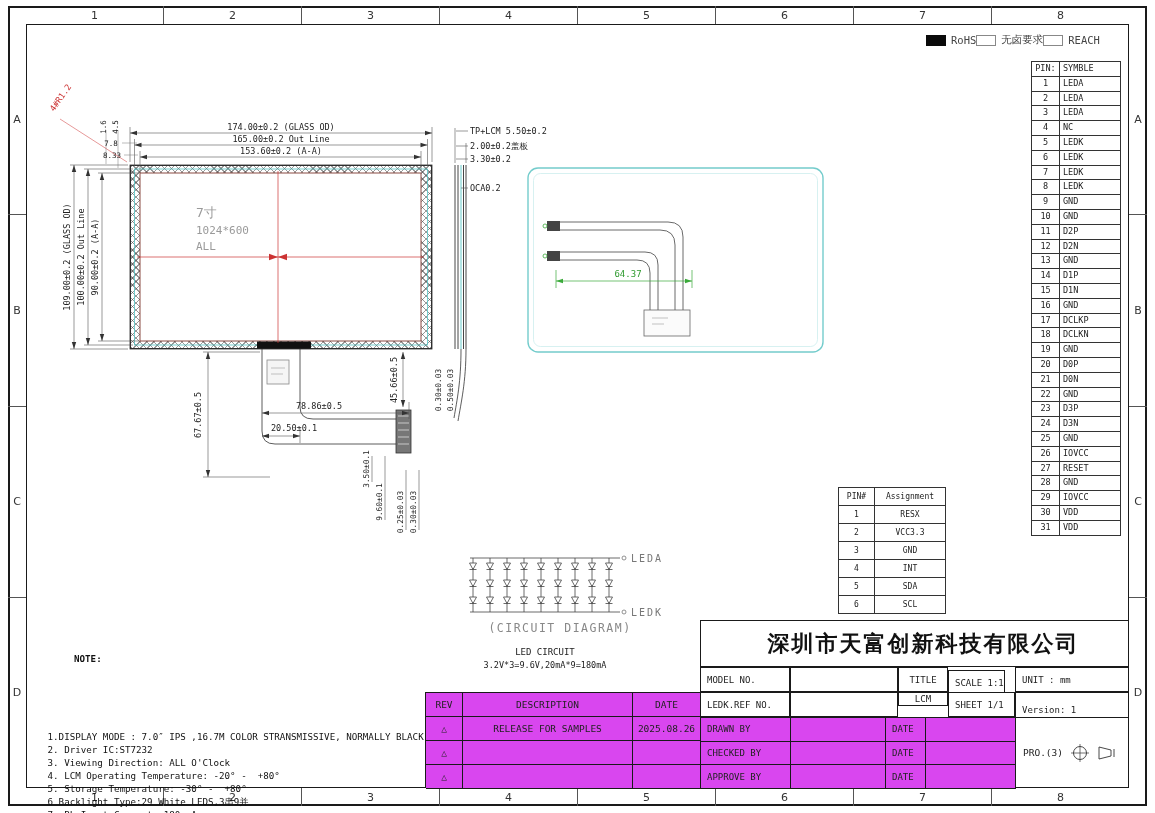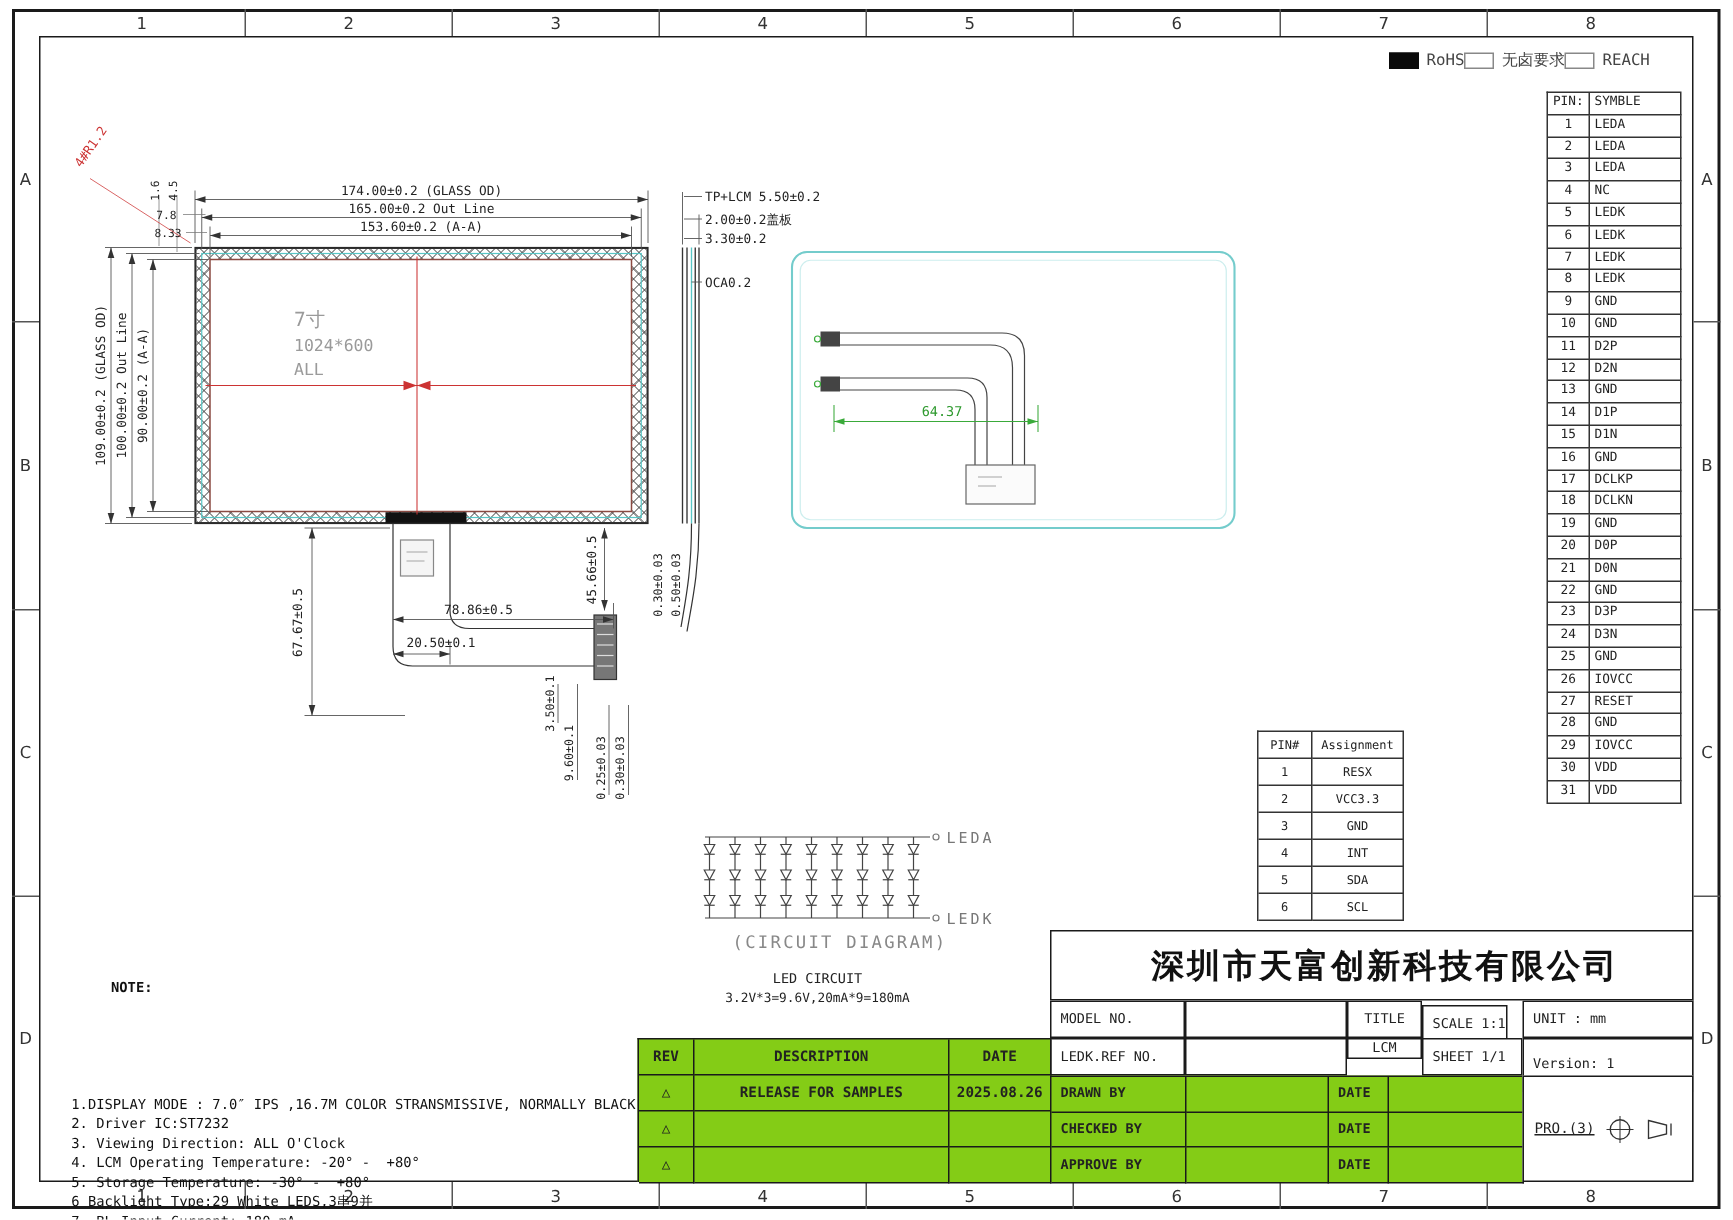--- a/index.html
+++ b/index.html
@@ -39,35 +39,35 @@
   .badge .box { width:20px; height:11px; border:1px solid #888; background:#fff; }
   .badge .box.filled { background:#0a0a0a; border-color:#0a0a0a; }
 
   
   .pin-table { left:1031px; top:61px; width:90px; border-left:1px solid #333; border-top:1px solid #333; font-size:8.5px; background:#fff; }
   .pt-row { display:grid; grid-template-columns:28px 1fr; height:14.8px; line-height:13.6px; }
   .pt-row > div { border-right:1px solid #333; border-bottom:1px solid #333; padding-left:3px; overflow:hidden; white-space:nowrap; }
   .pt-row > div:first-child { text-align:center; padding-left:0; }
 
   
-  .tp-table { left:838px; top:487px; width:98px; border-left:1px solid #333; border-top:1px solid #333; font-size:8px; background:#fff; }
+  .tp-table { left:838px; top:487px; width:108px; border-left:1px solid #333; border-top:1px solid #333; font-size:8px; background:#fff; }
   .tpt-row { display:grid; grid-template-columns:36px 1fr; height:18px; line-height:17px; text-align:center; }
   .tpt-row > div { border-right:1px solid #333; border-bottom:1px solid #333; overflow:hidden; }
 
   
   .notes { left:42px; top:626px; font-size:9.2px; line-height:13px; white-space:pre; color:#111; }
   .notes .note-title { font-weight:bold;margin-left:32px; }
 
   
   .tb { position:absolute; border:1px solid #1a1a1a; font-size:9px; color:#222;
         display:flex; align-items:center; padding:0 6px; overflow:hidden; white-space:nowrap; background:#fff; }
   .tb.center { justify-content:center; padding:0; }
   .tb.company { font-family:"DejaVu Serif","Liberation Serif",serif; font-size:22px; font-weight:700;
         letter-spacing:2px; color:#111; justify-content:center;padding-left:24px; }
-  .rev-table, .signoff-table { position:absolute; border-top:1px solid #1a1a1a; border-left:1px solid #1a1a1a; background:#84cc16;font-weight:bold; }
+  .rev-table, .signoff-table { position:absolute; border-top:1px solid #1a1a1a; border-left:1px solid #1a1a1a; background:#d946ef; }
   .rev-row { display:grid; grid-template-columns:37px 170px 68px; height:24px; }
   .rev-row > div { border-right:1px solid #1a1a1a; border-bottom:1px solid #1a1a1a;
         display:flex; align-items:center; justify-content:center; font-size:9.5px; overflow:hidden; }
   .signoff-row { display:grid; grid-template-columns:90px 95px 40px 90px; height:23.7px; }
   .signoff-row > div { border-right:1px solid #1a1a1a; border-bottom:1px solid #1a1a1a;
         display:flex; align-items:center; padding-left:6px; font-size:9px; overflow:hidden; }
   .pro-box { flex-direction:row; gap:6px; font-size:9.5px; }
 </style>
 </head>
 <body>
@@ -613,21 +613,21 @@
     </div>
       <div class="signoff-row">
       <div>APPROVE BY</div>
       <div></div>
       <div>DATE</div>
       <div></div>
     </div>
     </div>
 </div>
 
-<div class="tb center pro-box" style="left:1015px;top:717px;width:114px;height:71px;text-decoration:underline;">
+<div class="tb center pro-box" style="left:1015px;top:717px;width:114px;height:71px;">
   <span>PRO.(3)</span>
   <svg width="52" height="22" viewBox="0 0 52 22">
     <circle cx="11" cy="11" r="6.5" fill="none" stroke="#333" stroke-width="0.9"></circle>
     <line x1="2" y1="11" x2="20" y2="11" stroke="#333" stroke-width="0.7"></line>
     <line x1="11" y1="2" x2="11" y2="20" stroke="#333" stroke-width="0.7"></line>
     <path d="M30,5 L42,8 L42,14 L30,17 Z" fill="none" stroke="#333" stroke-width="0.9"></path>
     <line x1="45" y1="7" x2="45" y2="15" stroke="#333" stroke-width="0.9"></line>
   </svg>
 </div>
 

